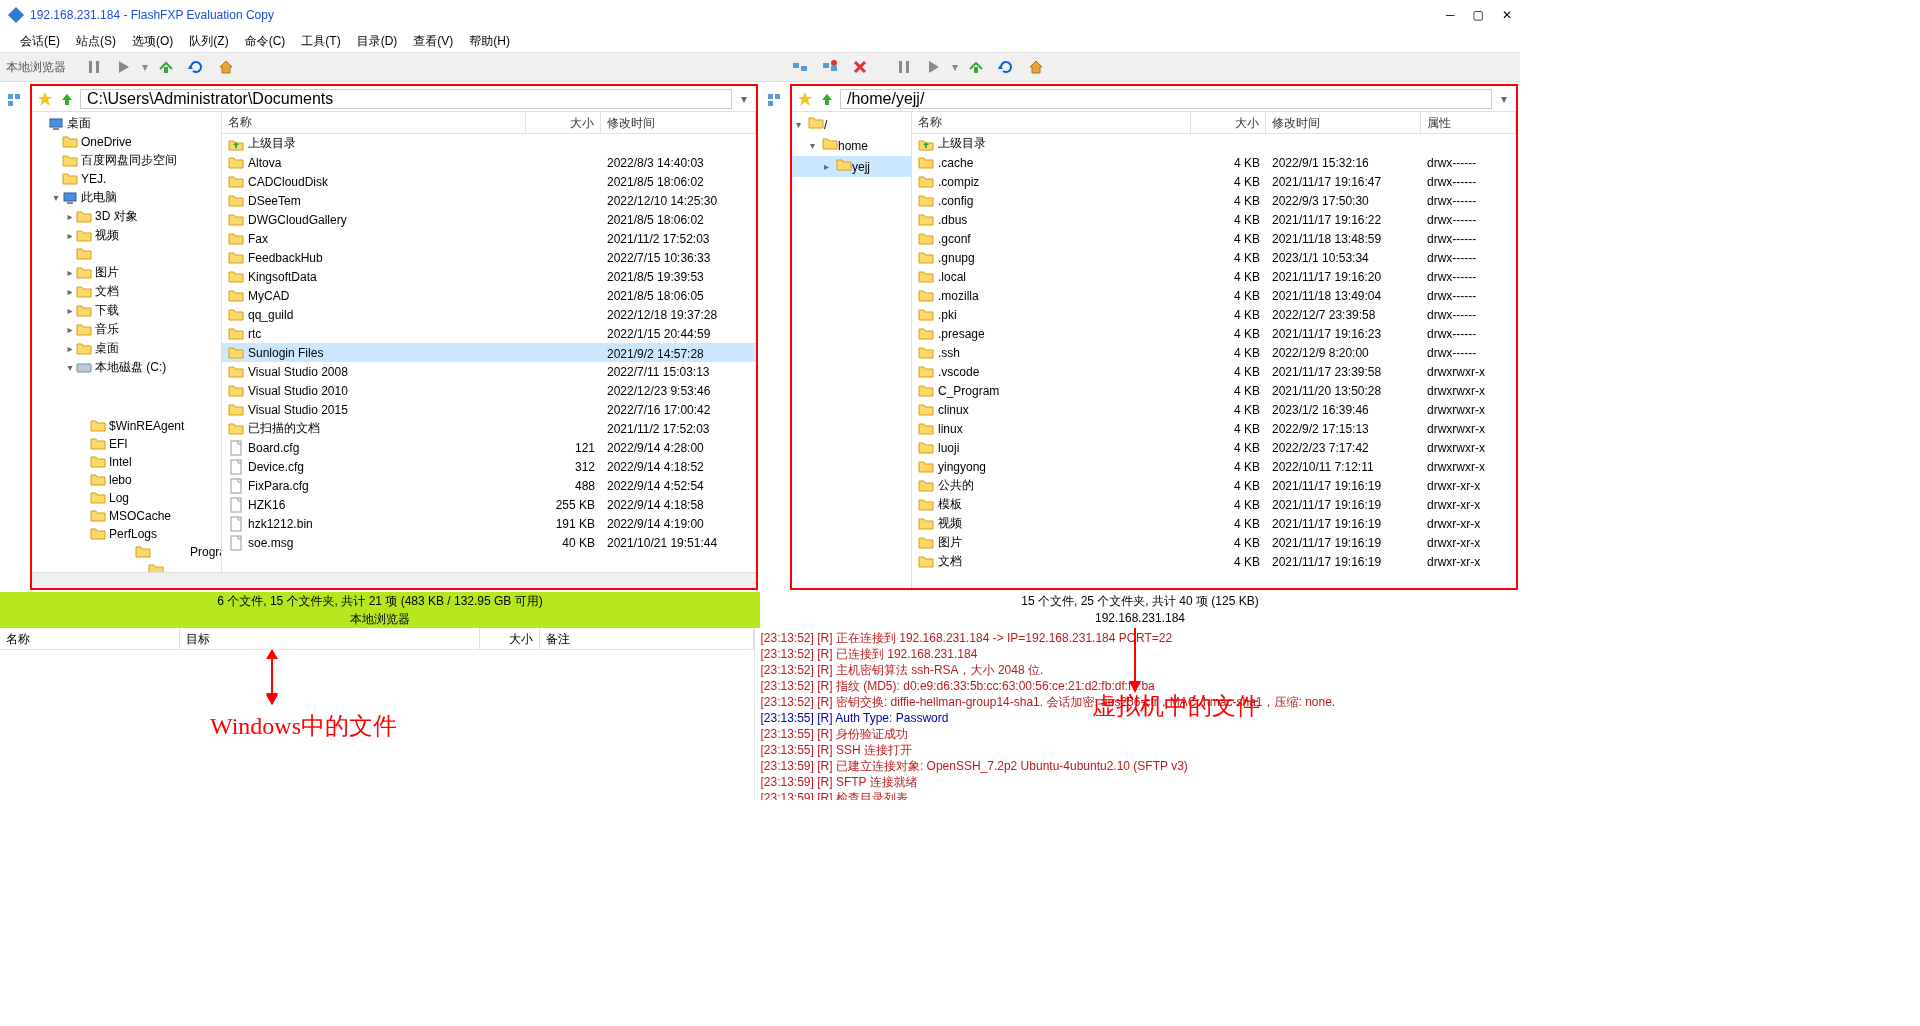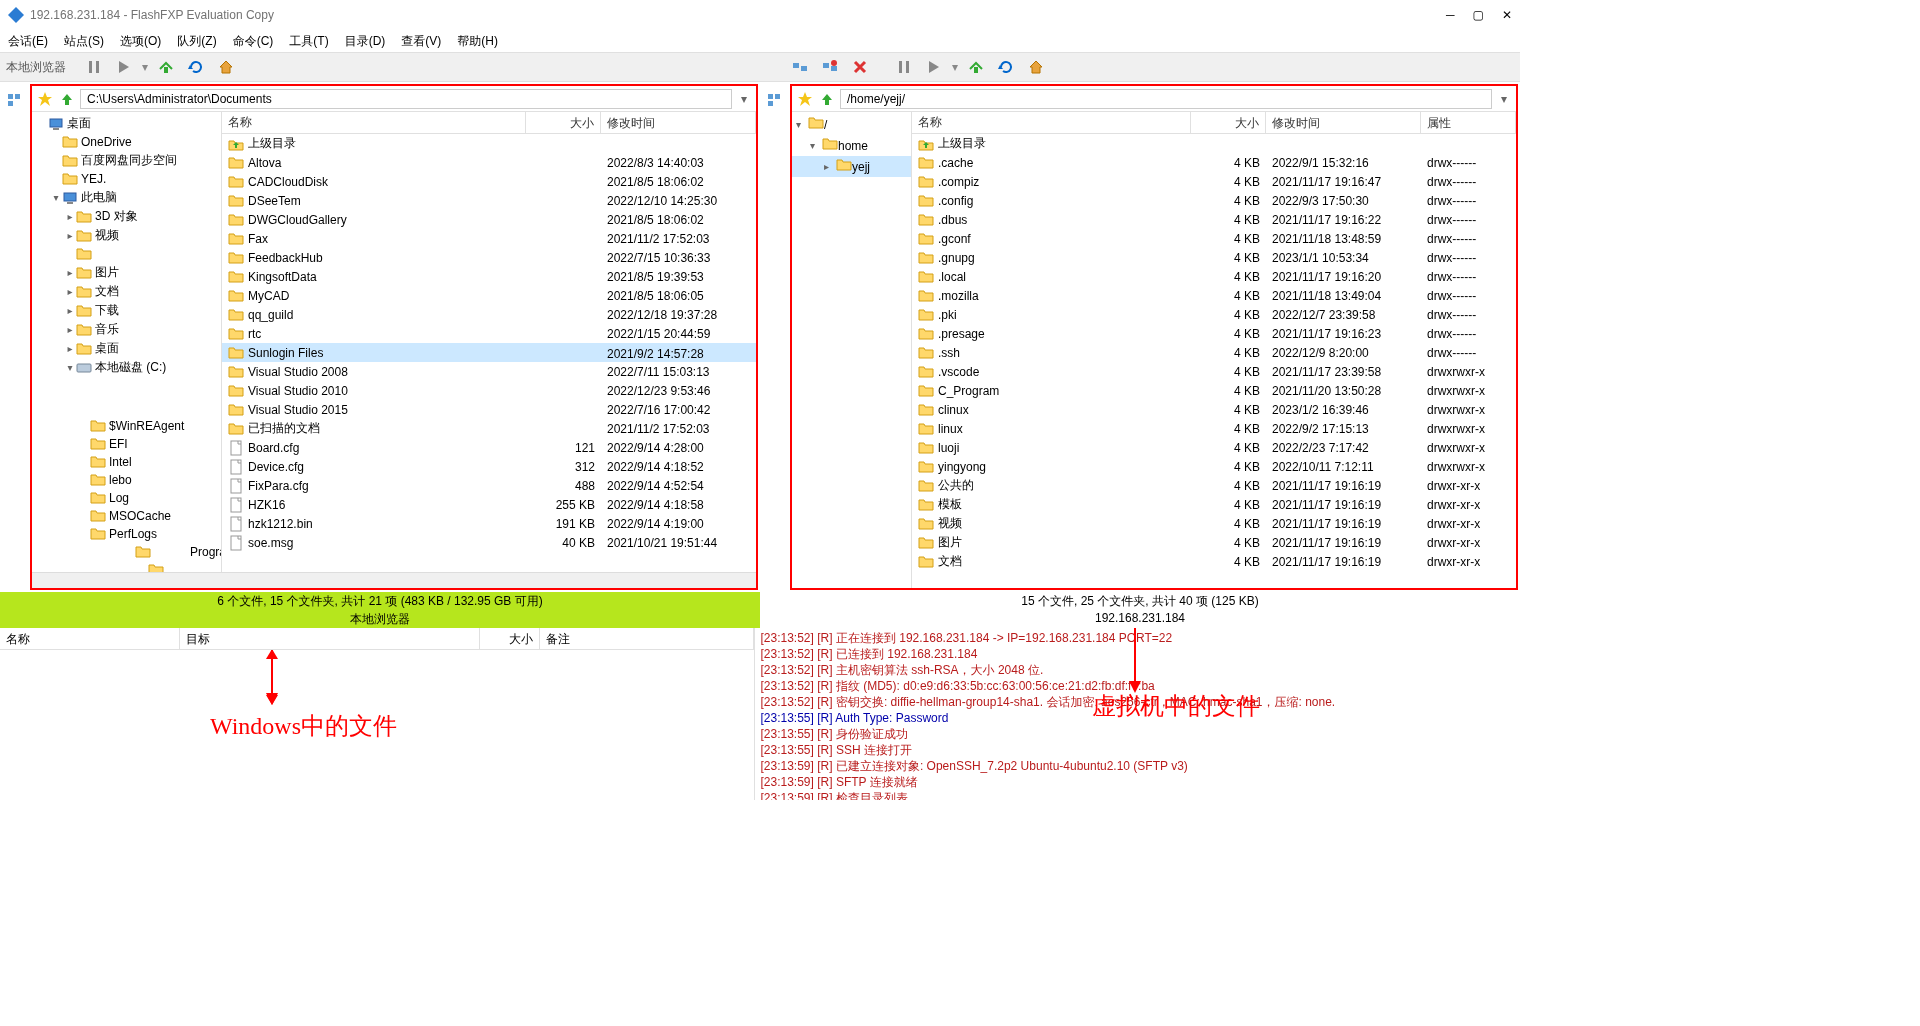--- a/index.html
+++ b/index.html
@@ -1,30 +1,30 @@
 <!DOCTYPE html>
 <html><head>
 <meta charset="utf-8">
 <style>
 * { margin:0; padding:0; box-sizing:border-box; font-family:"Microsoft YaHei","Segoe UI",sans-serif; font-size:12px; }
 body { background:#fff; width:1520px; height:800px; overflow:hidden; position:relative; }
 .titlebar { height:30px; display:flex; align-items:center; padding:0 8px; background:#fff; }
 .titlebar .logo { width:16px; height:16px; margin-right:6px; }
-.titlebar .title { flex:1; color:#737373; }
+.titlebar .title { flex:1; color:#1d4ed8; }
 .titlebar .winbtns { display:flex; gap:18px; color:#000; font-size:14px; }
-.menubar { height:22px; display:flex; align-items:center; padding:0 2px; gap:4px; background:#fff; }
+.menubar { height:22px; display:flex; align-items:center; padding:0 14px; gap:4px; background:#fff; }
 .menubar span { padding:2px 6px; }
 .toolbar { height:30px; display:flex; align-items:center; padding:0 6px; gap:6px; background:#f0f0f0; border-top:1px solid #e0e0e0; border-bottom:1px solid #e0e0e0; }
 .toolbar .label { color:#555; margin-right:10px; }
 .tbtn { width:24px; height:24px; display:flex; align-items:center; justify-content:center; border:1px solid transparent; border-radius:2px; }
 .tbtn svg { width:16px; height:16px; }
 .main { display:flex; height:510px; }
 .pane { flex:1; display:flex; flex-direction:column; border:2px solid #ff0000; margin:2px; position:relative; }
 .pathbar { height:26px; display:flex; align-items:center; padding:0 4px; gap:4px; border-bottom:1px solid #e0e0e0; }
-.pathbar input { flex:1; height:20px; border:1px solid #ccc; padding:0 6px; font-size:12px; }
+.pathbar input { flex:1; height:20px; border:1px solid #ccc; padding:0 6px; font-size:16px; }
 .dropbtn { width:16px; text-align:center; color:#666; }
 .panebody { flex:1; display:flex; overflow:hidden; }
 .tree { width:190px; border-right:1px solid #e0e0e0; overflow:auto; padding:2px 0; }
 .tree .node { display:flex; align-items:center; padding:1px 4px; white-space:nowrap; cursor:default; }
 .tree .node .tw { width:12px; text-align:center; color:#666; font-size:10px;}
 .tree .node .ic { width:16px; height:16px; margin-right:3px; display:inline-flex; align-items:center; justify-content:center; }
 .filelist { flex:1; display:flex; flex-direction:column; overflow:hidden; }
 .filelist .hdr { display:flex; height:22px; border-bottom:1px solid #e0e0e0; background:#fff; }
 .filelist .hdr .col { padding:3px 6px; border-right:1px solid #e0e0e0; color:#333; }
 .filelist .rows { flex:1; overflow:auto; }

